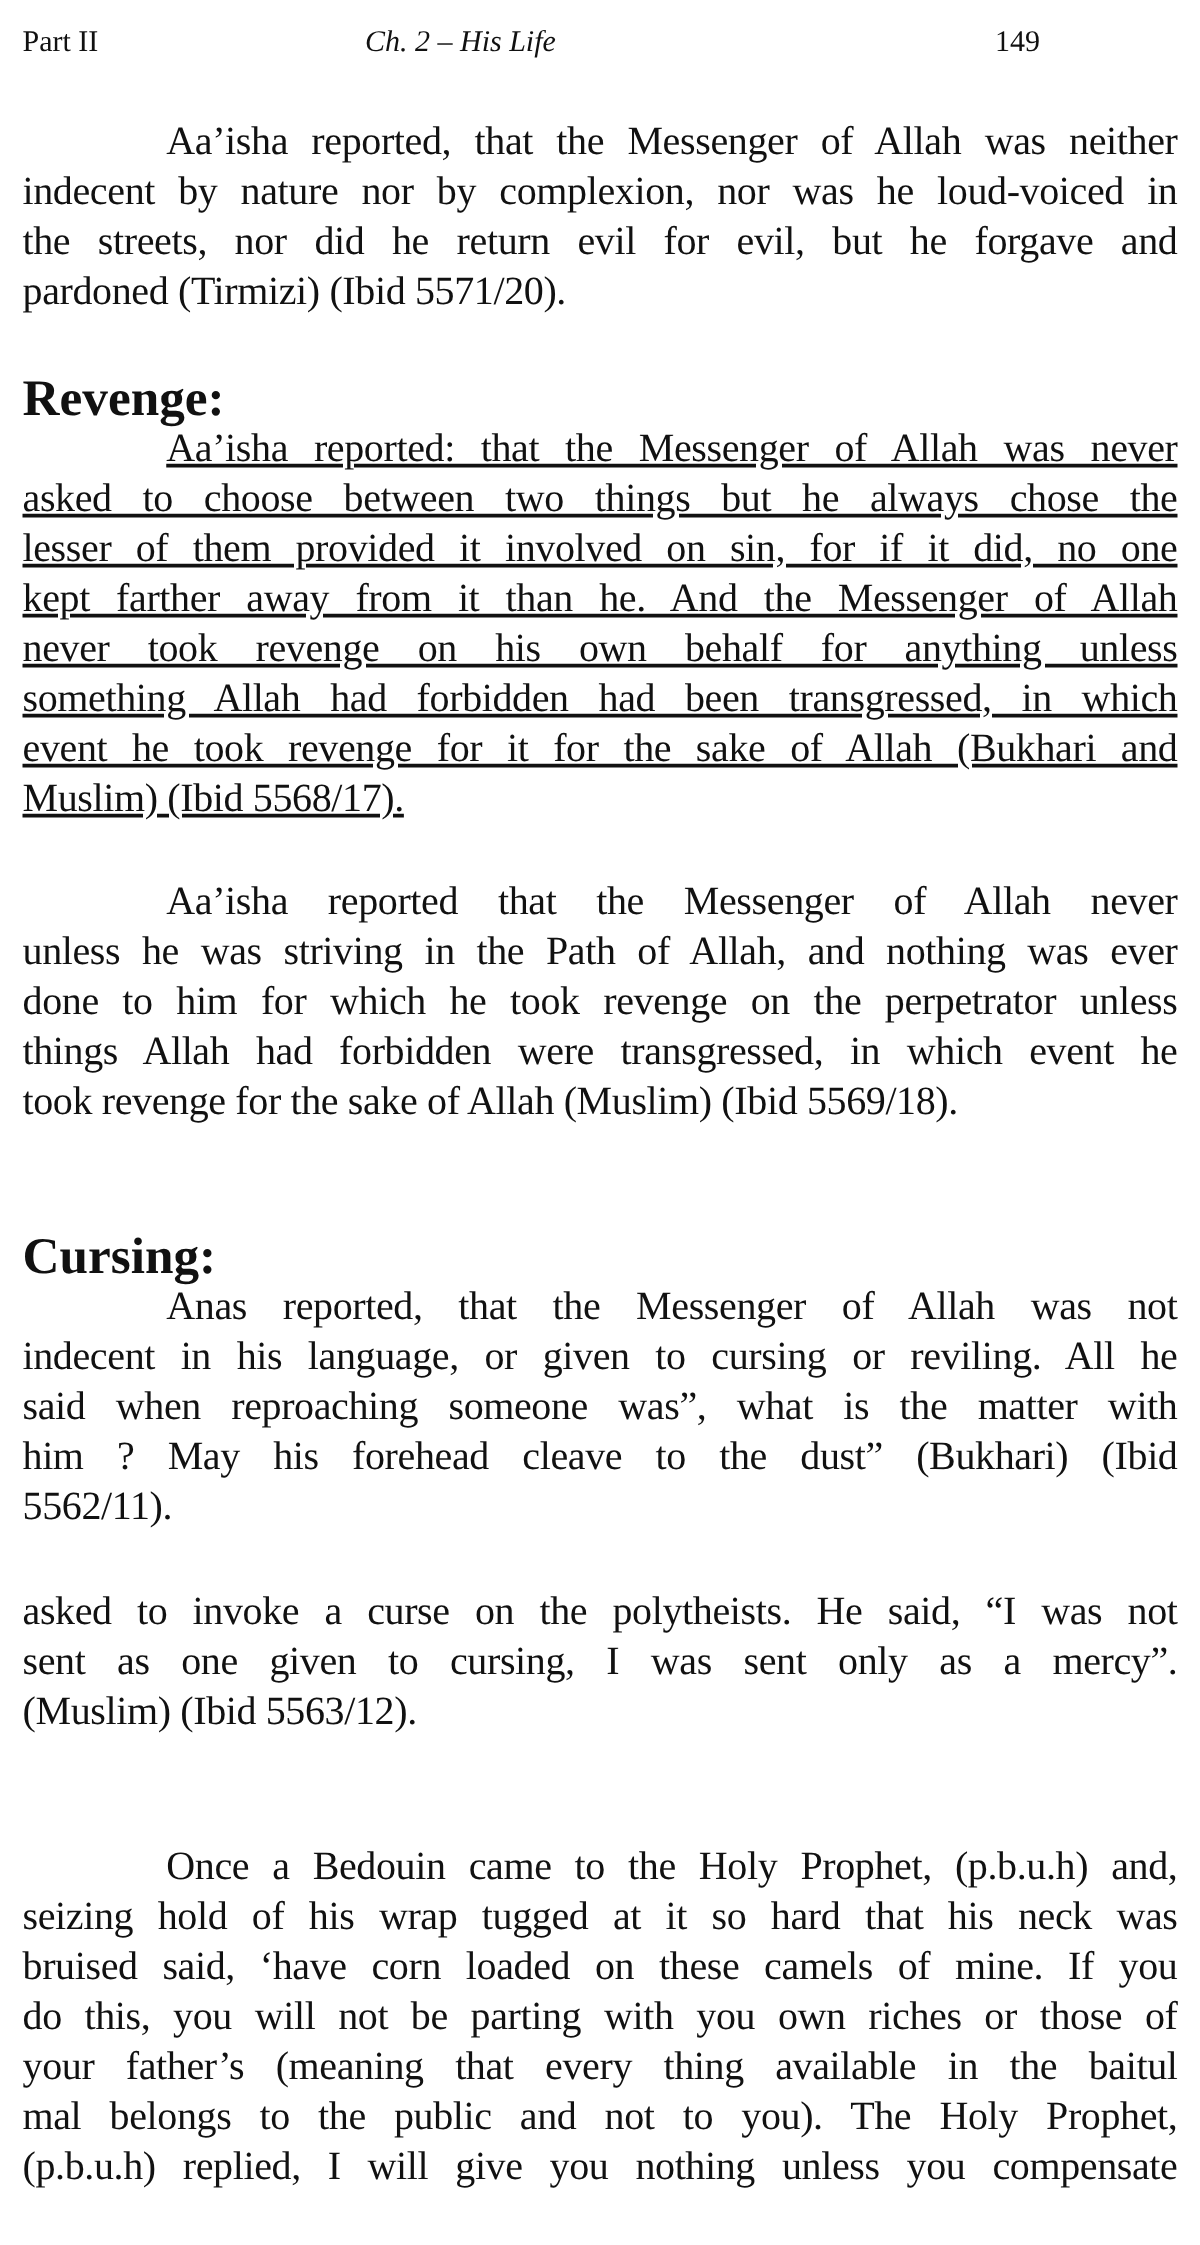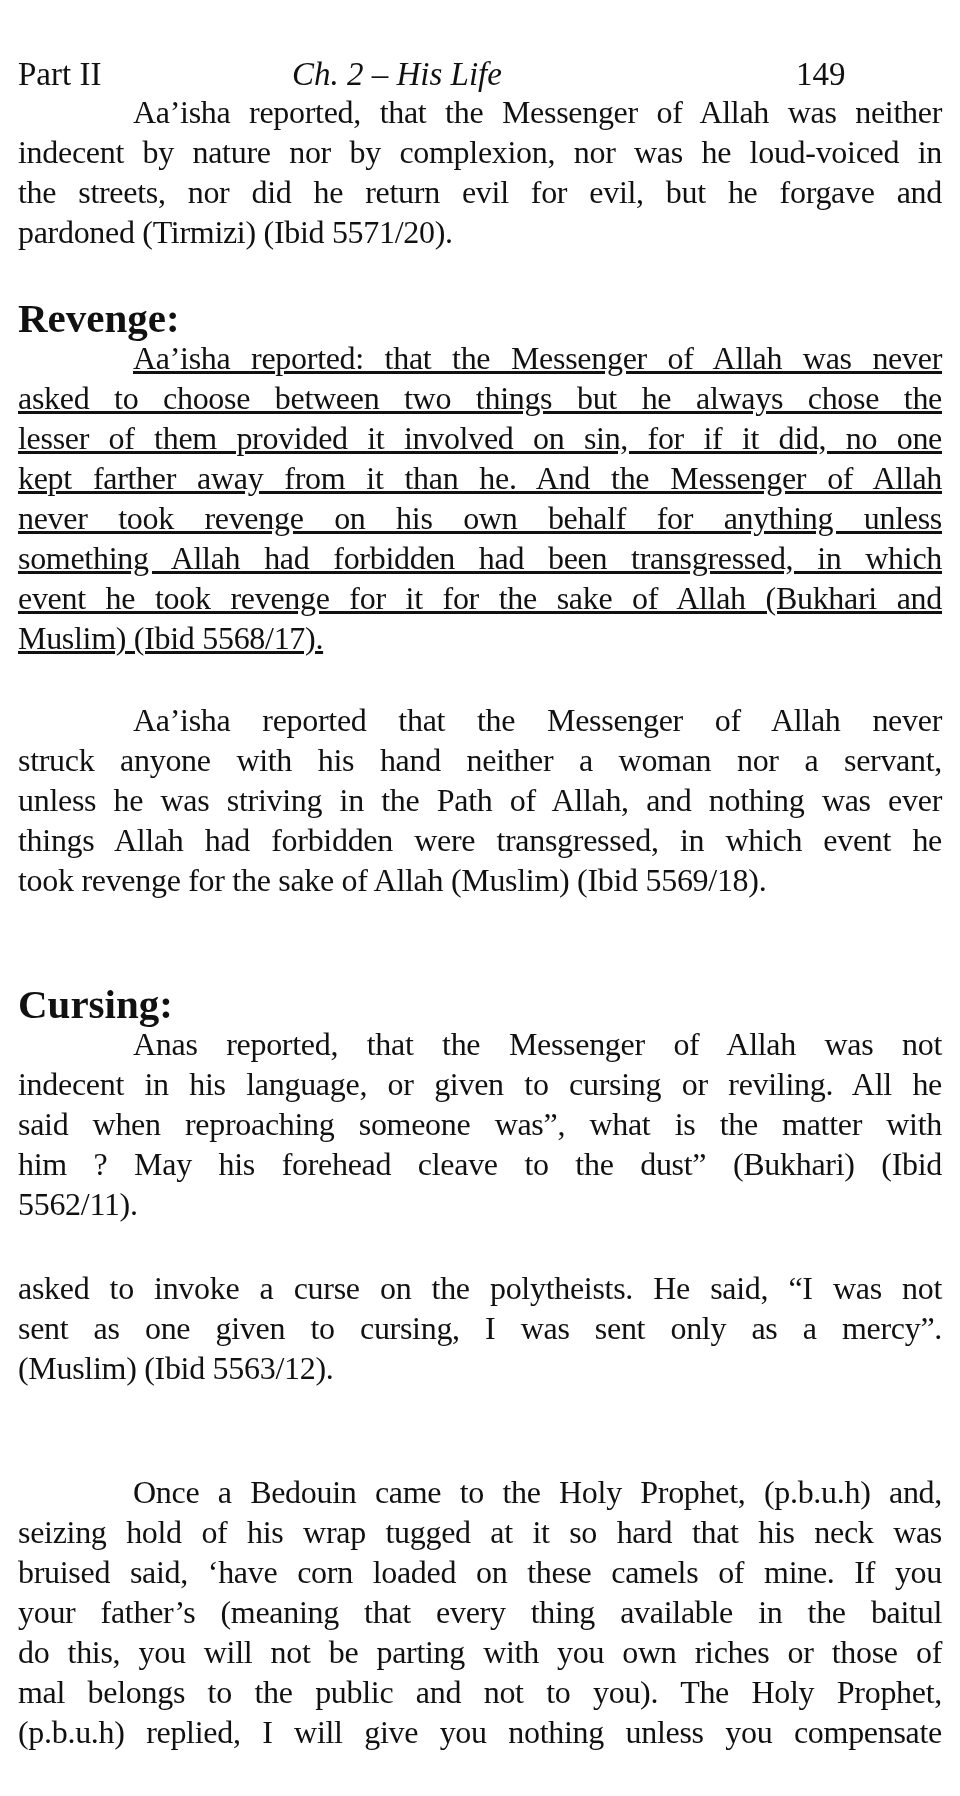--- a/index.html
+++ b/index.html
@@ -20,23 +20,22 @@
       left: 18px;
       top: 0;
       width: 924px;
     }
     .running-header {
       position: absolute;
       top: 14px;
       left: 0;
       width: 924px;
       height: 40px;
-      font-size: 33px;
+      font-size: 24px;
       line-height: 40px;
-      margin-top: 40px;
     }
     .running-header .part { position: absolute; left: 0; }
     .running-header .chapter { position: absolute; left: 274px; font-style: italic; }
     .running-header .page-num { position: absolute; left: 778px; }
 
     .block {
       position: absolute;
       left: 0;
       width: 924px;
     }
@@ -88,22 +87,22 @@
     <span class="line">lesser of them provided it involved on sin, for if it did, no one</span>
     <span class="line">kept farther away from it than he. And the Messenger of Allah</span>
     <span class="line">never took revenge on his own behalf for anything unless</span>
     <span class="line">something Allah had forbidden had been transgressed, in which</span>
     <span class="line">event he took revenge for it for the sake of Allah (Bukhari and</span>
     <span class="line last">Muslim) (Ibid 5568/17).</span>
   </div>
 
   <div class="block" style="top:700px;">
     <span class="line indent">Aa’isha reported that the Messenger of Allah never</span>
-    <span class="line">struck anyone with his hand neither a woman nor a servant,</span>
     <span class="line">unless he was striving in the Path of Allah, and nothing was ever</span>
+    <span class="line">done to him for which he took revenge on the perpetrator unless</span>
     <span class="line">things Allah had forbidden were transgressed, in which event he</span>
     <span class="line last">took revenge for the sake of Allah (Muslim) (Ibid 5569/18).</span>
   </div>
 
   <div class="block" style="top:984px;">
     <span class="heading">Cursing:</span>
   </div>
 
   <div class="block" style="top:1024px;">
     <span class="line indent">Anas reported, that the Messenger of Allah was not</span>
@@ -116,19 +115,19 @@
   <div class="block" style="top:1268px;">
     <span class="line">asked to invoke a curse on the polytheists. He said, “I was not</span>
     <span class="line">sent as one given to cursing, I was sent only as a mercy”.</span>
     <span class="line last">(Muslim) (Ibid 5563/12).</span>
   </div>
 
   <div class="block" style="top:1472px;">
     <span class="line indent">Once a Bedouin came to the Holy Prophet, (p.b.u.h) and,</span>
     <span class="line">seizing hold of his wrap tugged at it so hard that his neck was</span>
     <span class="line">bruised said, ‘have corn loaded on these camels of mine. If you</span>
+    <span class="line">do this, you will not be parting with you own riches or those of</span>
     <span class="line">your father’s (meaning that every thing available in the baitul</span>
-    <span class="line">do this, you will not be parting with you own riches or those of</span>
     <span class="line">mal belongs to the public and not to you). The Holy Prophet,</span>
     <span class="line">(p.b.u.h) replied, I will give you  nothing  unless you compensate</span>
   </div>
 
 </div>
 
 </body></html>

